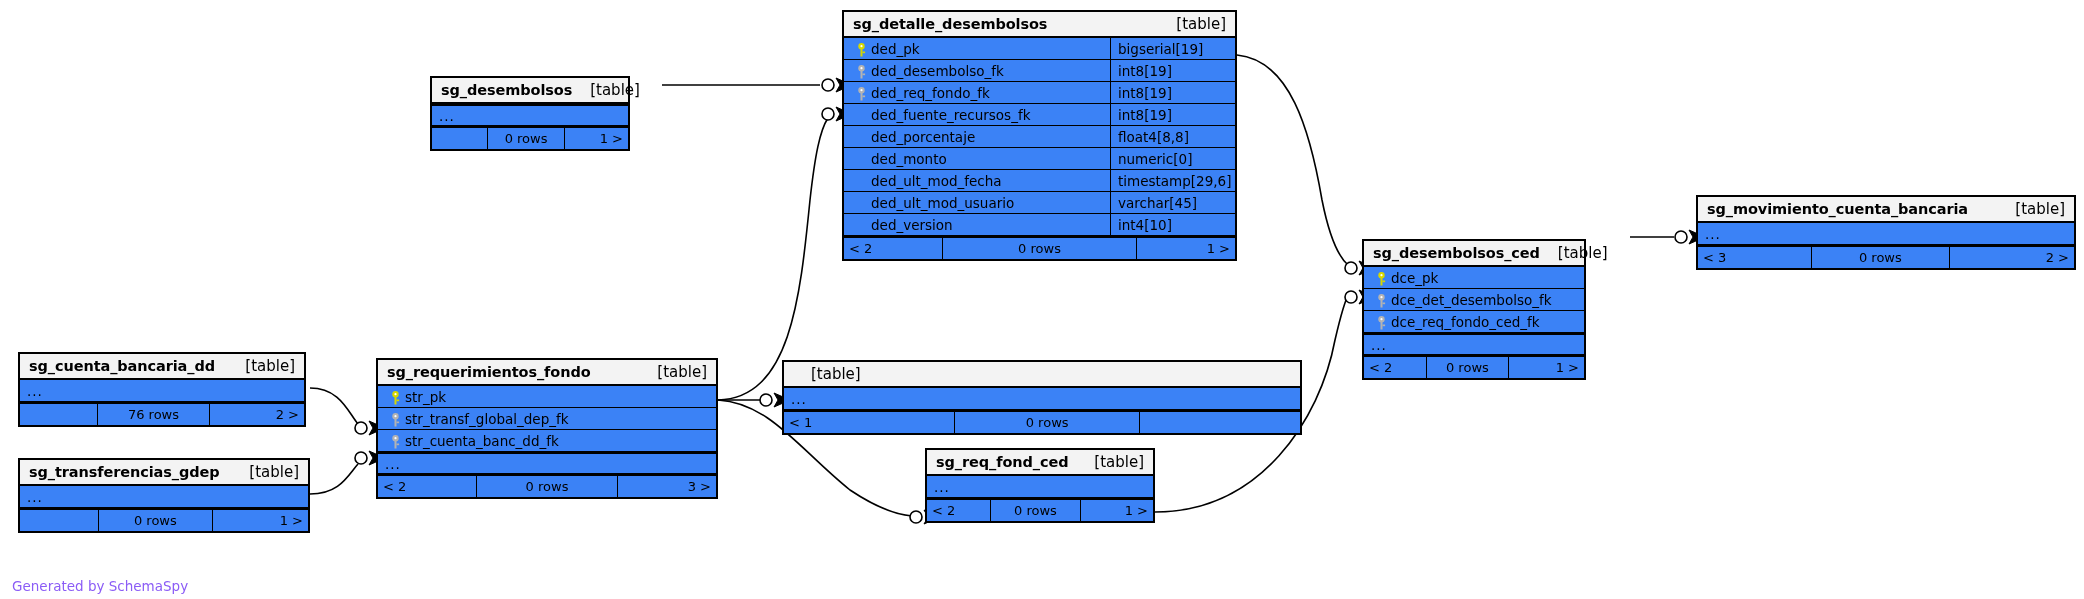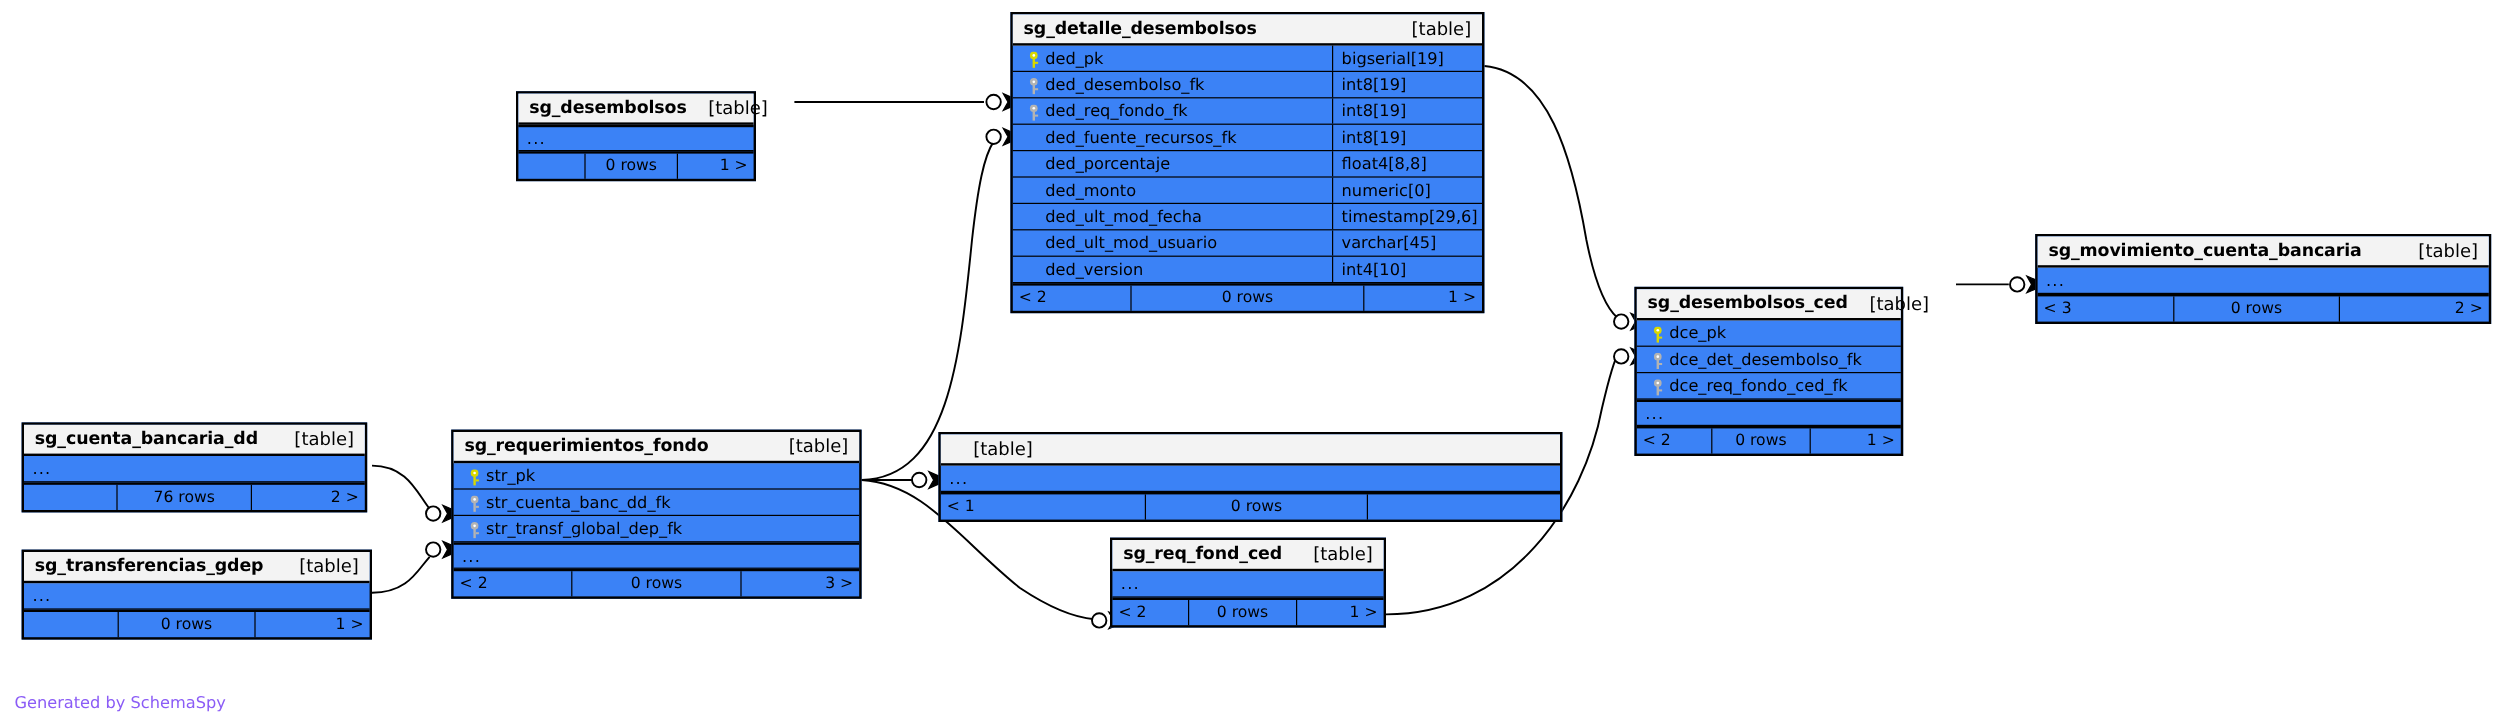--- a/index.html
+++ b/index.html
@@ -353,34 +353,34 @@
     <div class="col">
       <span class="cname">
         <span class="keyslot">
           <svg width="9" height="14" viewBox="0 0 9 14">
               <circle cx="4.5" cy="3.2" r="3.2" fill="#b3b3b3"></circle>
               <circle cx="4.5" cy="3.2" r="1.1" fill="#ffffff"></circle>
               <rect x="3.5" y="5.5" width="2" height="8" fill="#b3b3b3"></rect>
               <rect x="5.5" y="8.5" width="2.6" height="1.7" fill="#b3b3b3"></rect>
             </svg>
         </span>
+        <span>str_transf_global_dep_fk</span>
+      </span>
+    </div>
+    <div class="col">
+      <span class="cname">
+        <span class="keyslot">
+          <svg width="9" height="14" viewBox="0 0 9 14">
+              <circle cx="4.5" cy="3.2" r="3.2" fill="#b3b3b3"></circle>
+              <circle cx="4.5" cy="3.2" r="1.1" fill="#ffffff"></circle>
+              <rect x="3.5" y="5.5" width="2" height="8" fill="#b3b3b3"></rect>
+              <rect x="5.5" y="8.5" width="2.6" height="1.7" fill="#b3b3b3"></rect>
+            </svg>
+        </span>
         <span>str_cuenta_banc_dd_fk</span>
-      </span>
-    </div>
-    <div class="col">
-      <span class="cname">
-        <span class="keyslot">
-          <svg width="9" height="14" viewBox="0 0 9 14">
-              <circle cx="4.5" cy="3.2" r="3.2" fill="#b3b3b3"></circle>
-              <circle cx="4.5" cy="3.2" r="1.1" fill="#ffffff"></circle>
-              <rect x="3.5" y="5.5" width="2" height="8" fill="#b3b3b3"></rect>
-              <rect x="5.5" y="8.5" width="2.6" height="1.7" fill="#b3b3b3"></rect>
-            </svg>
-        </span>
-        <span>str_transf_global_dep_fk</span>
       </span>
     </div>
     <div class="col sep">
       <span class="ellipsis">...</span>
     </div>
     <div class="tfoot">
       <div class="f-left" style="width:29%">&lt; 2</div>
       <div class="f-mid" style="width:42%">0 rows</div>
       <div class="f-right" style="width:29%">3 &gt;</div>
     </div>

